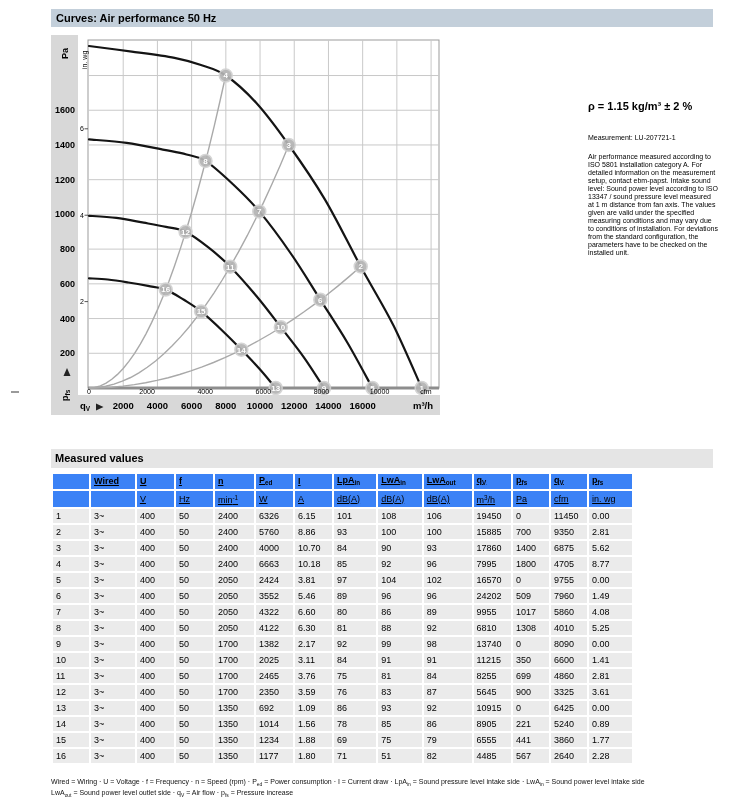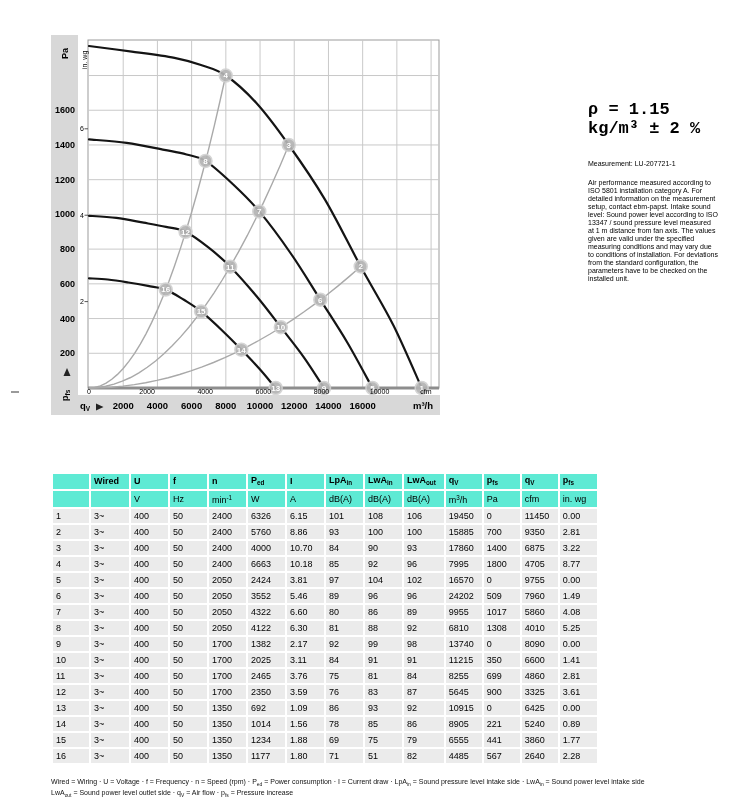--- a/index.html
+++ b/index.html
@@ -5,41 +5,44 @@
   html,body{margin:0;padding:0;background:#fff;}
   .page{position:relative;width:750px;height:808px;background:#fff;overflow:hidden;
         font-family:"Liberation Sans",sans-serif;color:#000;}
   .page *{box-sizing:border-box;}
   .titlebar{position:absolute;left:51px;top:9px;width:662px;height:18px;background:#c3cfda;
             font-size:11px;font-weight:bold;line-height:18px;padding-left:5px;}
   .chart-svg{position:absolute;left:51px;top:35px;width:389px;height:380px;
              font-family:"Liberation Sans",sans-serif;}
   .margin-dash{position:absolute;left:11px;top:391px;width:8px;height:2px;background:#9a9a9a;}
   .side{position:absolute;left:588px;top:100px;width:130px;}
-  .side .density{font-size:17px;font-weight:bold;margin-bottom:22px;font-family:Liberation Mono, monospace;}
+  .side .density{font-size:11px;font-weight:bold;margin-bottom:22px;}
   .side .meas{font-size:7px;margin-bottom:12px;}
   .side .para{font-size:7px;line-height:8px;}
   .mv-bar{position:absolute;left:51px;top:449px;width:662px;height:19px;background:#e5e5e5;
           font-size:11px;font-weight:bold;line-height:19px;padding-left:4px;}
   table.mv{position:absolute;left:51px;top:472px;border-collapse:separate;border-spacing:2px;}
-  table.mv th{background:#5eead4;font-size:9px;font-weight:bold;text-align:left;
-              height:14px;line-height:13px;padding:0 8px 0 3px;white-space:nowrap;}
+  table.mv th{background:#3b82f6;font-size:9px;font-weight:bold;text-align:left;
+              height:14px;line-height:13px;padding:0 16px 0 3px;white-space:nowrap;text-decoration:underline;}
   table.mv tr.units th{font-weight:normal;}
   table.mv td{background:#ebebeb;font-size:9px;text-align:left;height:14px;line-height:13px;
               padding:0 0 0 3px;white-space:nowrap;}
   .fn{position:absolute;left:51px;font-size:7px;color:#111;white-space:nowrap;}
   .fn1{top:778px;} .fn2{top:789px;}
   .sb{font-size:70%;vertical-align:-2px;}
   .sp{font-size:70%;vertical-align:3px;}
 </style>
 </head>
 <body>
 
 <div class="page">
 
+  <div class="titlebar">
+    <span>Curves: Air performance 50 Hz</span>
+  </div>
 
   <svg class="chart-svg" viewBox="0 0 389 380">
       <rect x="0" y="0" width="27" height="380" fill="#d8d8d8"></rect>
       <rect x="0" y="360" width="389" height="20" fill="#d8d8d8"></rect>
       <rect x="37" y="5" width="351" height="348" fill="#ffffff" stroke="#9b9b9b" stroke-width="1"></rect>
       <line x1="72.208" y1="5" x2="72.208" y2="353" stroke="#c9c9c9" stroke-width="1"></line>
       <line x1="106.41600000000001" y1="5" x2="106.41600000000001" y2="353" stroke="#c9c9c9" stroke-width="1"></line>
       <line x1="140.62400000000002" y1="5" x2="140.62400000000002" y2="353" stroke="#c9c9c9" stroke-width="1"></line>
       <line x1="174.83200000000002" y1="5" x2="174.83200000000002" y2="353" stroke="#c9c9c9" stroke-width="1"></line>
       <line x1="209.04000000000002" y1="5" x2="209.04000000000002" y2="353" stroke="#c9c9c9" stroke-width="1"></line>
@@ -168,20 +171,23 @@
     </svg>
 
   <div class="margin-dash"></div>
 
   <div class="side">
     <div class="density">ρ = 1.15 kg/m³ ± 2 %</div>
     <div class="meas">Measurement: LU-207721-1</div>
     <div class="para">Air performance measured according to ISO 5801 installation category A. For detailed information on the measurement setup, contact ebm-papst. Intake sound level: Sound power level according to ISO 13347 / sound pressure level measured at 1 m distance from fan axis. The values given are valid under the specified measuring conditions and may vary due to conditions of installation. For deviations from the standard configuration, the parameters have to be checked on the installed unit.</div>
   </div>
 
+  <div class="mv-bar">
+    <span>Measured values</span>
+  </div>
 
   <table class="mv">
     <colgroup>
       <col style="width:36px">
         <col style="width:38px">
         <col style="width:37px">
         <col style="width:37px">
       <col style="width:37px">
         <col style="width:37px">
         <col style="width:37px">
@@ -265,21 +271,21 @@
           <td>50</td>
           <td>2400</td>
           <td>4000</td>
           <td>10.70</td>
           <td>84</td>
           <td>90</td>
           <td>93</td>
           <td>17860</td>
           <td>1400</td>
           <td>6875</td>
-          <td>3.22</td>
+          <td>5.62</td>
         </tr>
         <tr>
           <td>4</td>
           <td>3~</td>
           <td>400</td>
           <td>50</td>
           <td>2400</td>
           <td>6663</td>
           <td>10.18</td>
           <td>85</td>

